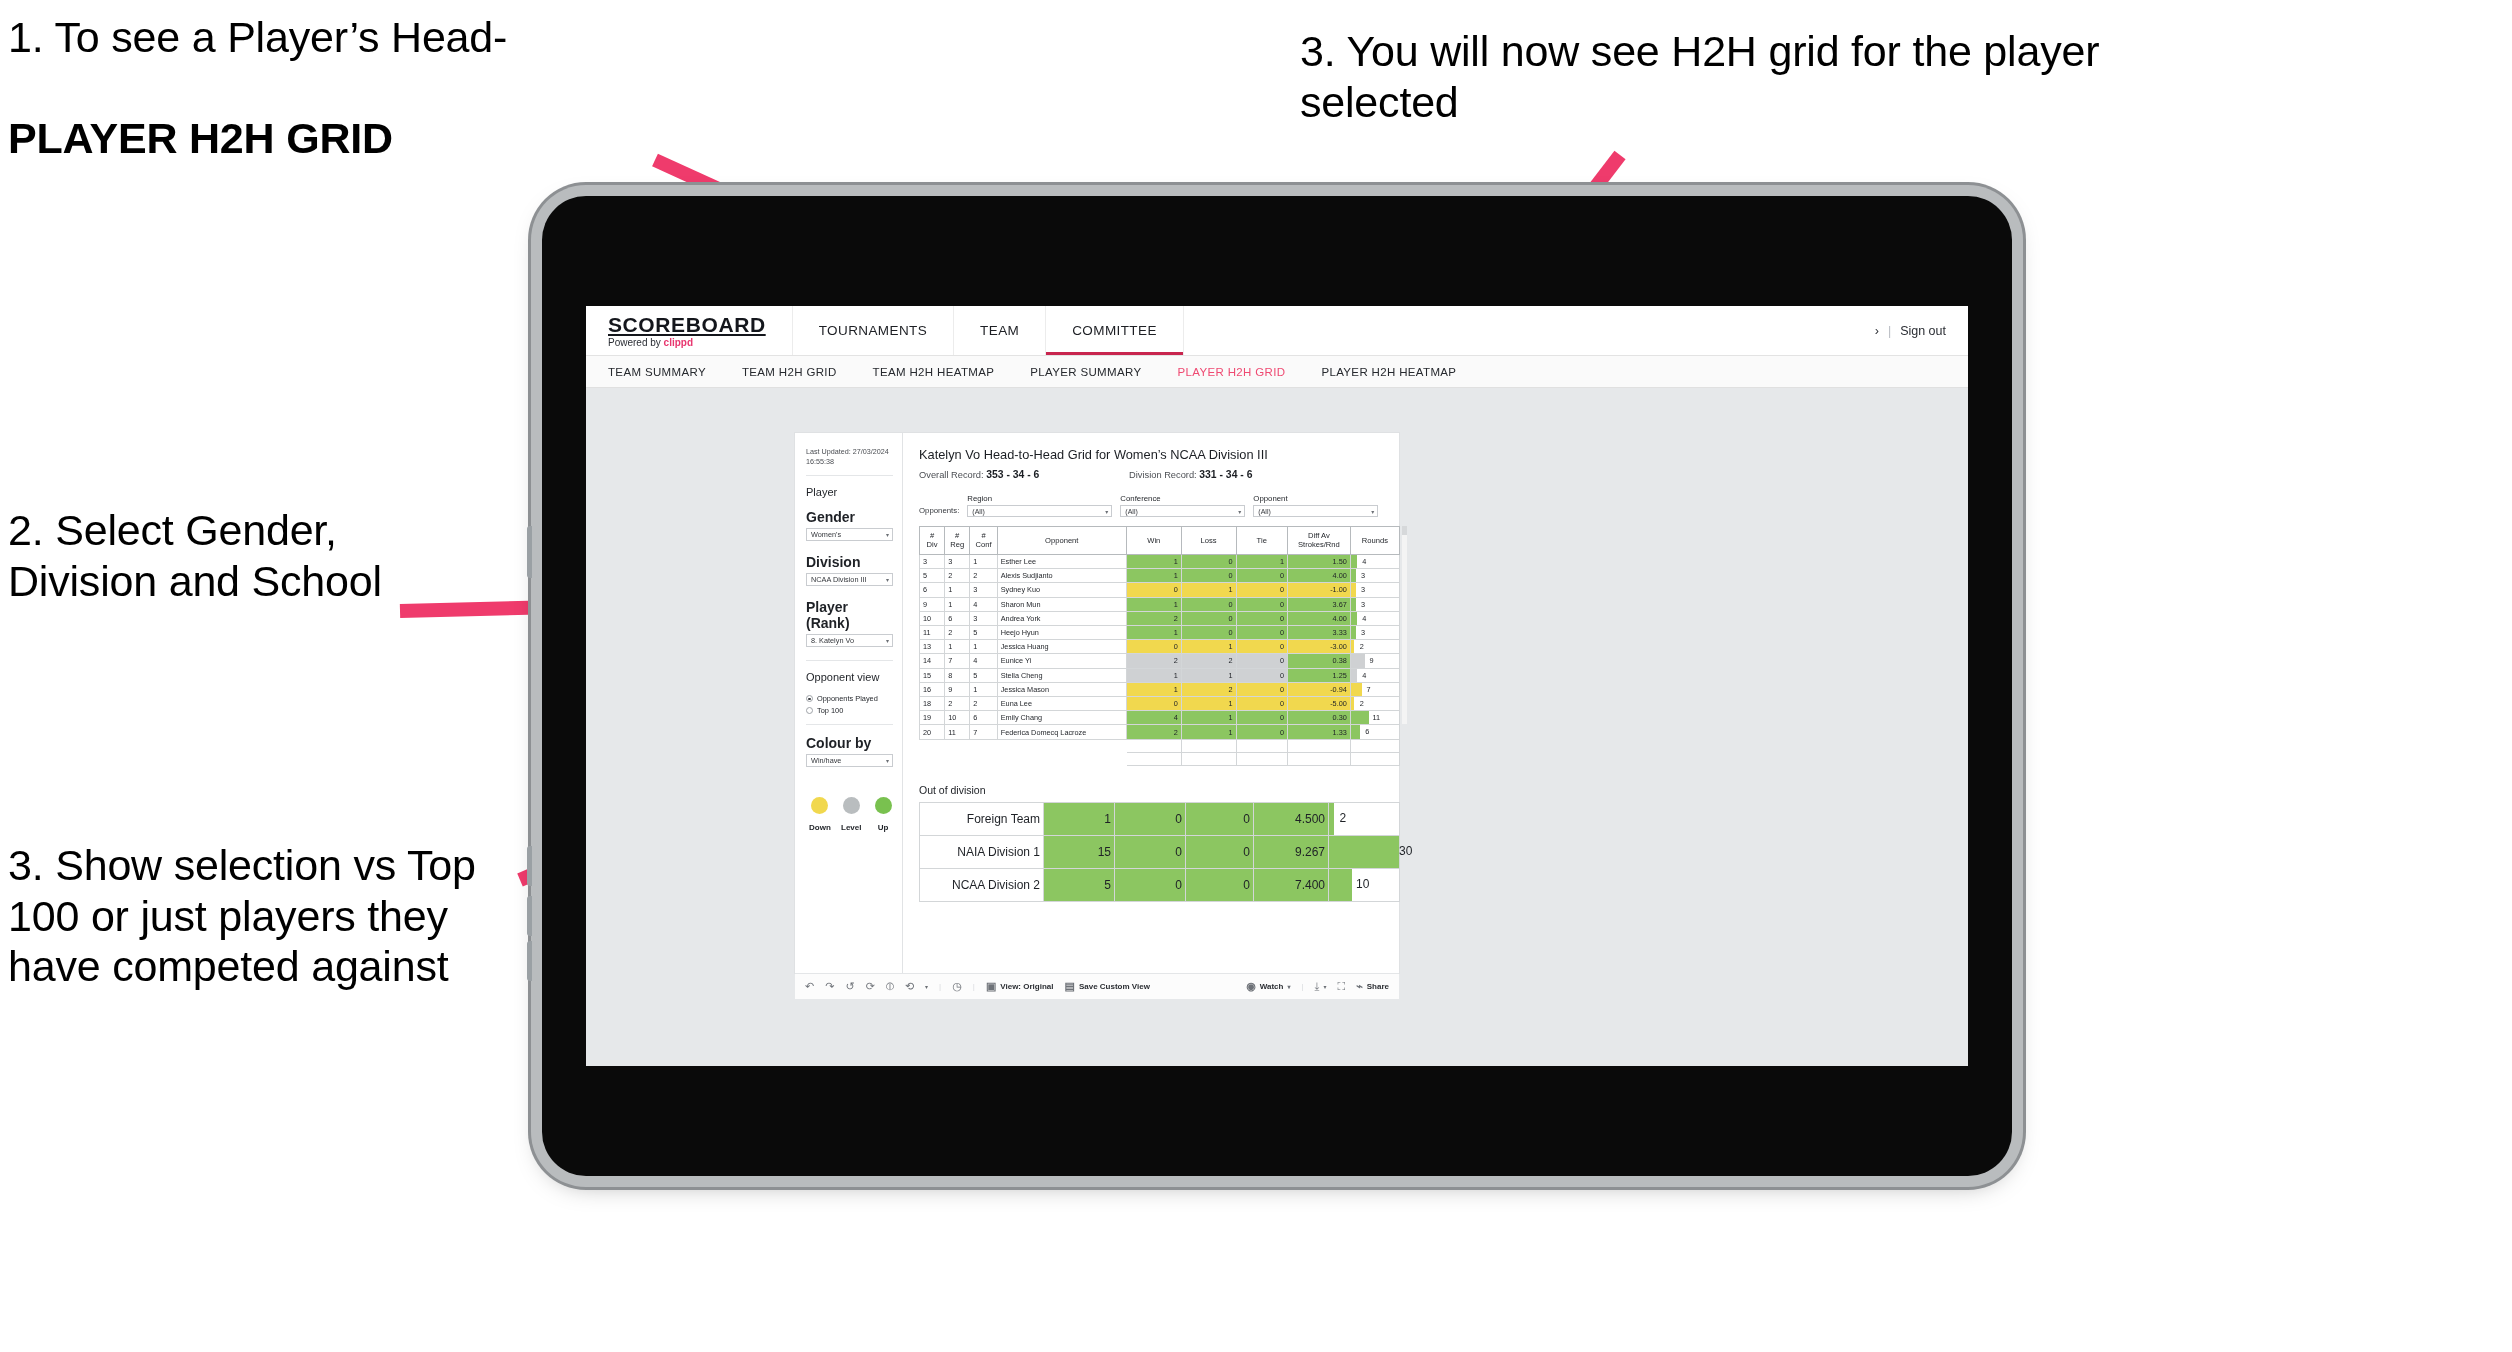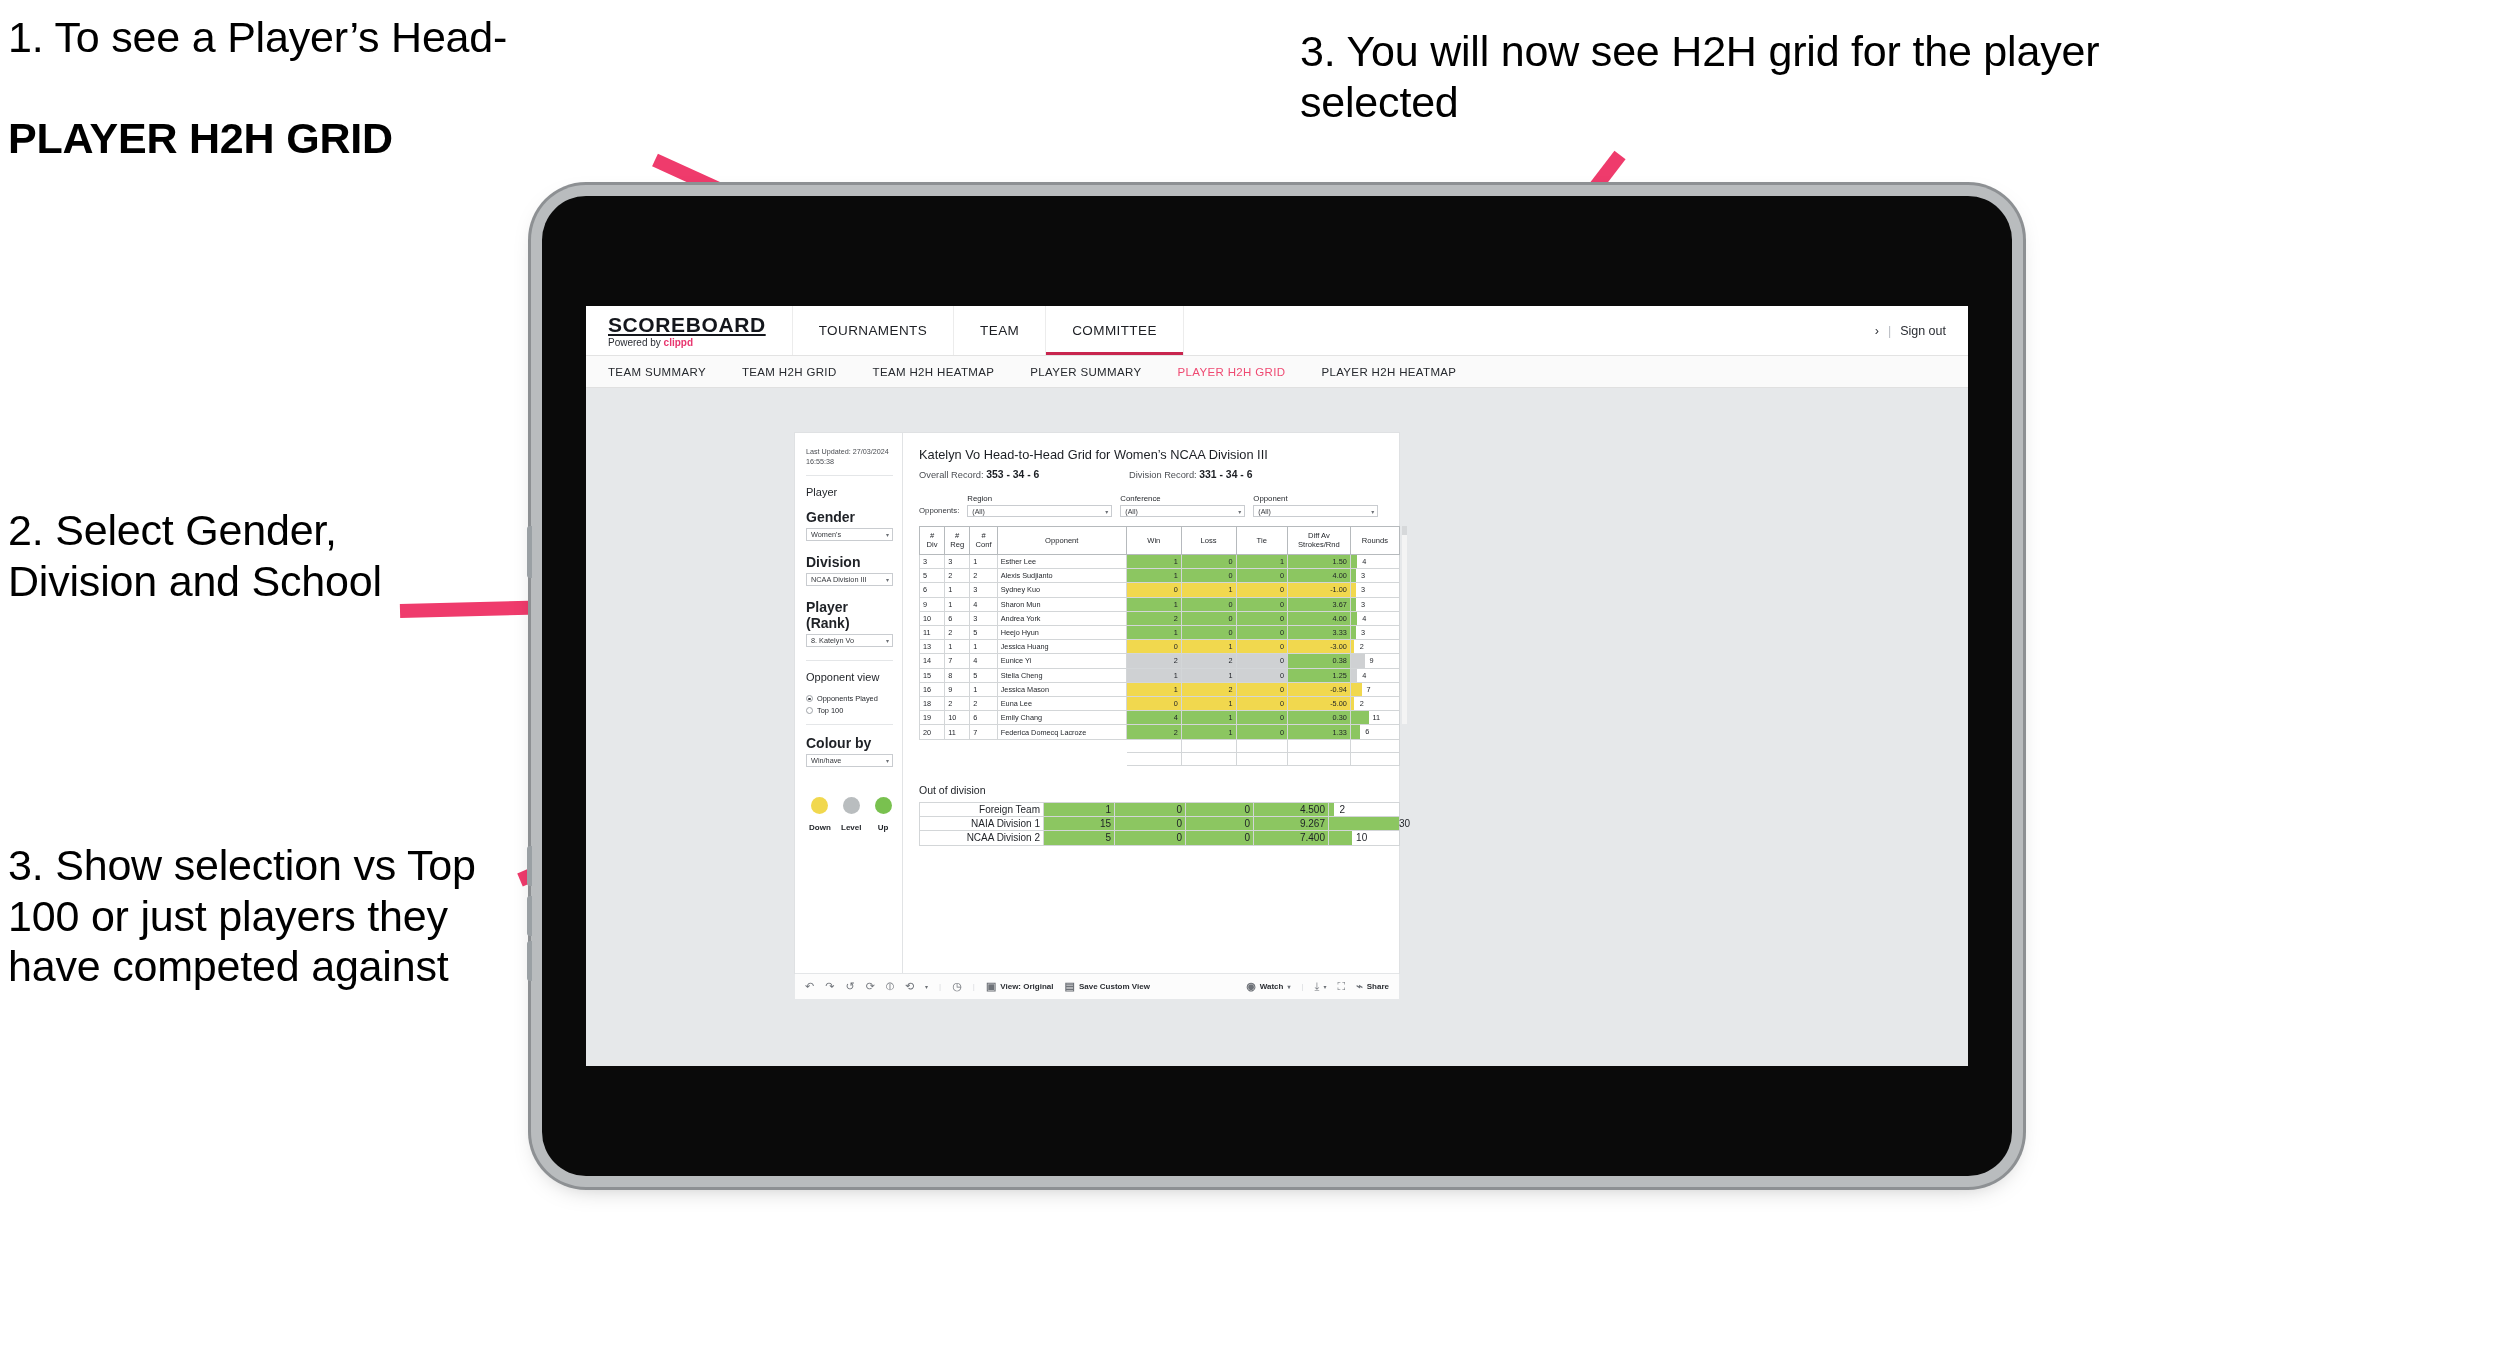--- a/index.html
+++ b/index.html
@@ -178,22 +178,22 @@
   .rtext{ position:relative; padding-left:3px; line-height:13.2px; }
   .tbl-wrap{ position:relative; }
   .vscroll{
     position:absolute; right:-7px; top:0; width:5px; height:198px; background:#f4f4f4;
   }
   .vthumb{ position:absolute; right:-7px; top:0; width:5px; height:9px; background:#d6d8da; }
 
   .ood-title{ font-size:10.5px; color:#1b1e23; margin:18px 0 6px 0; }
   table.ood{ border-collapse:collapse; width:100%; table-layout:fixed; }
   table.ood td{
-    border:1px solid #d3d6d8; font-size:10px; color:#1e2126;
-    height:13.2px; padding:0 3px; background:#fff;
+    border:1px solid #d3d6d8; font-size:12px; color:#1e2126;
+    height:13.2px; padding:9px 3px; background:#fff;
   }
   td.oodname{ text-align:right; padding-right:5px; }
 
   
   .toolbar{
     position:absolute; left:209px; top:585px; width:604px; height:26px;
     background:#fcfcfc; border-top:1px solid #e4e6e8;
     display:flex; align-items:center; padding:0 10px; gap:11px;
     font-size:8px; color:#44474c;
   }

